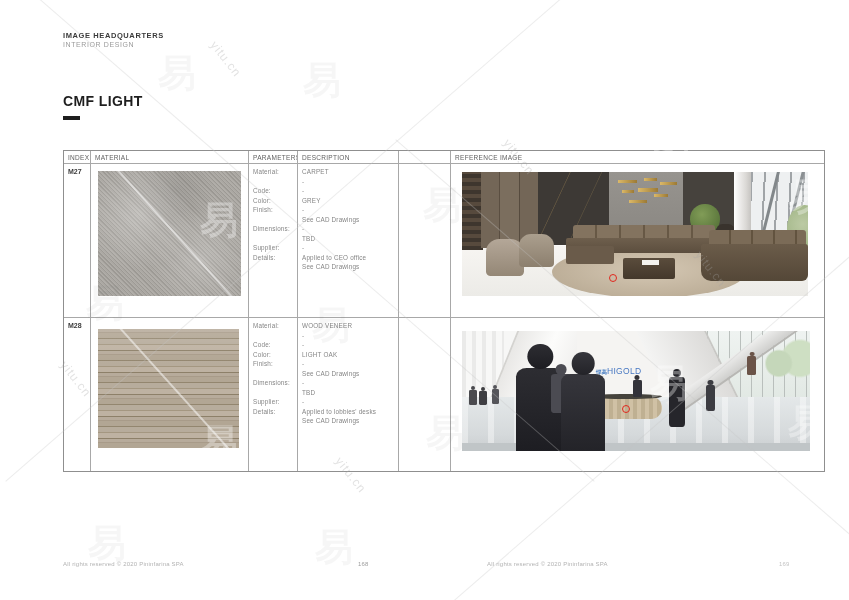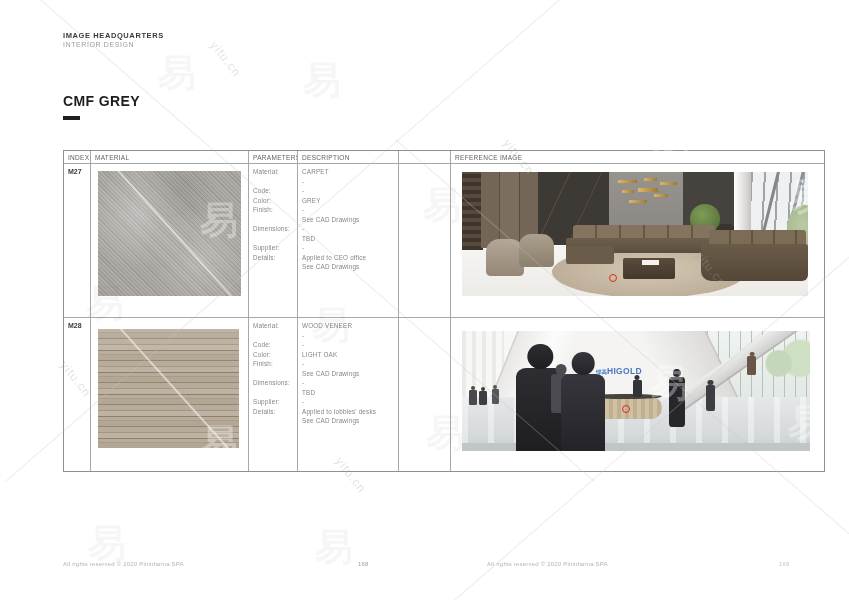--- a/index.html
+++ b/index.html
@@ -110,21 +110,21 @@
     background:repeating-linear-gradient(90deg,rgba(255,255,255,.4) 0 6px,transparent 6px 26px),
                linear-gradient(#e4e8e9,#d5d9db 70%,#c9cdcf); }
   .s2-strip { left:0; bottom:0; width:100%; height:7%; background:#c0c5c7; }
   .s2-corr { left:0; top:0; width:12%; height:64%;
     background:repeating-linear-gradient(90deg,#eaeae9 0 4px,#f8f8f7 4px 10px); }
   .s2-slabA { left:9%; top:0; width:25%; height:100%; transform:skewX(-22deg);
     background:linear-gradient(90deg,#e9e8e6,#fcfcfb 45%,#ebeae8); border-left:2px solid #d4d3d0; }
   .s2-wall { left:33%; top:0; width:27%; height:58%; background:#f5f4f2; }
   .s2-logo { left:38.5%; top:24%; white-space:nowrap; z-index:3; }
   .s2-logo .cn { font-size:5.5px; color:#4a7fc4; font-weight:bold; }
-  .s2-logo .en { font-size:8.5px; color:#4878c2; font-weight:bold; letter-spacing:.3px; }
+  .s2-logo .en { font-size:8.5px; color:#4878c2; font-weight:normal; letter-spacing:.3px; }
   .s2-desktop { left:36.5%; top:52.5%; width:21%; height:4%; background:#45433c; border-radius:50%/60%; z-index:3; }
   .s2-desk { left:36.5%; top:54%; width:21%; height:19%; border-radius:6px 24px 22px 6px;
     background:repeating-linear-gradient(90deg,#d0c1a5 0 4px,#bfb092 4px 8px); z-index:2; }
   .s2-slabB { left:56%; top:-4%; width:20%; height:80%; transform:skewX(26deg);
     background:linear-gradient(90deg,#f4f4f3,#dcdbd9); border-right:2px solid #c8c7c4; }
   .s2-glass { left:64%; top:0; width:36%; height:60%;
     background:radial-gradient(circle at 75% 45%, #c5d7ba 0 12%, transparent 14%),
                radial-gradient(circle at 92% 38%, #cedfc3 0 14%, transparent 16%),
                repeating-linear-gradient(90deg,#b9bfbc 0 1.5px,transparent 1.5px 11px),
                linear-gradient(#eff3f1,#e1e8e3); }
@@ -165,21 +165,21 @@
 <body>
 
 <div class="page">
 
   <div class="doc-header">
     <div class="doc-title">IMAGE HEADQUARTERS</div>
     <div class="doc-subtitle">INTERIOR DESIGN</div>
   </div>
 
   <div class="title-block">
-    <div class="page-title">CMF GREY</div>
+    <div class="page-title">CMF LIGHT</div>
     <div class="title-bar"></div>
   </div>
 
   <div class="cmf-table">
 
     <div class="cell hcell">INDEX</div>
     <div class="cell hcell">MATERIAL</div>
     <div class="cell hcell">PARAMETERS</div>
     <div class="cell hcell">DESCRIPTION</div>
     <div class="cell hcell"></div>

